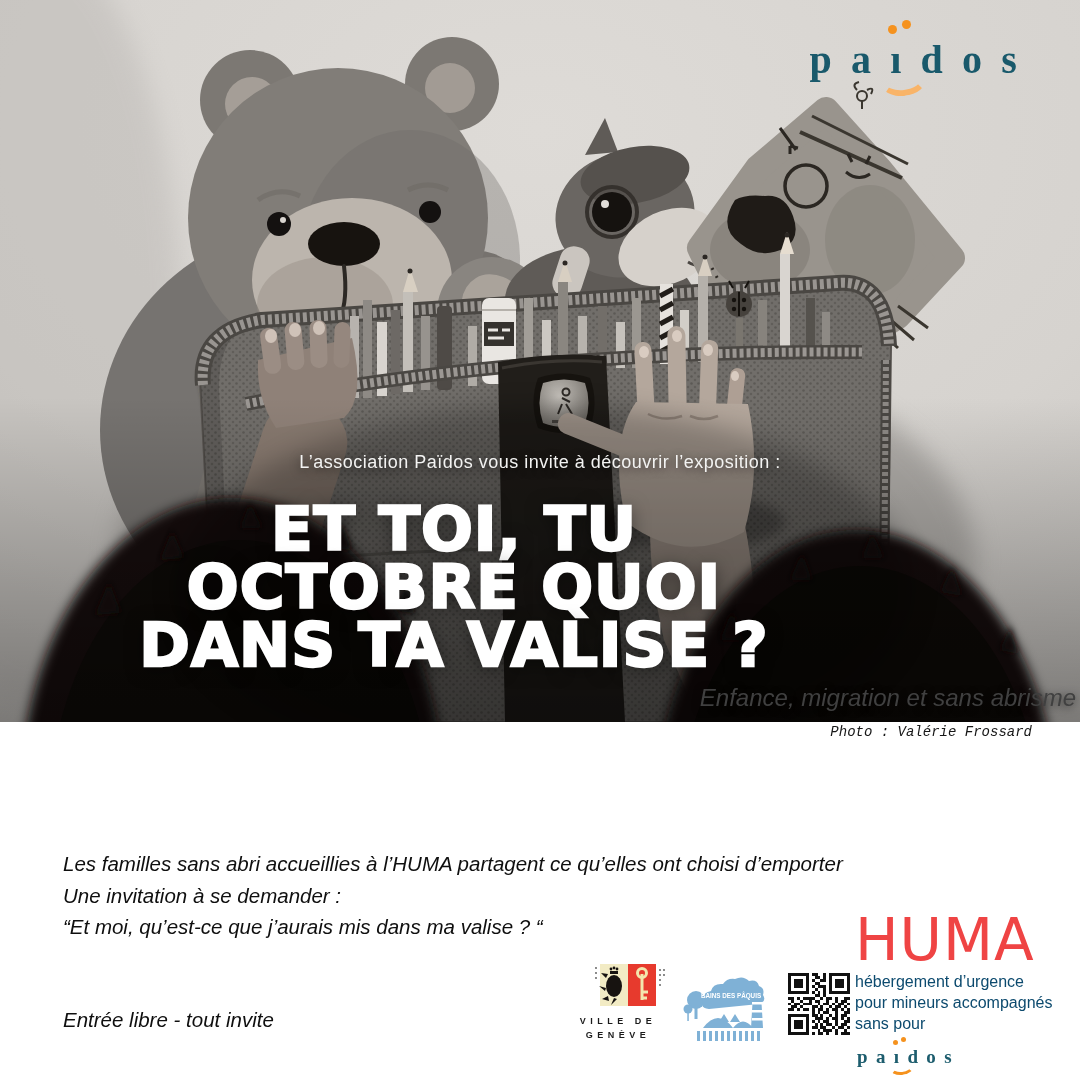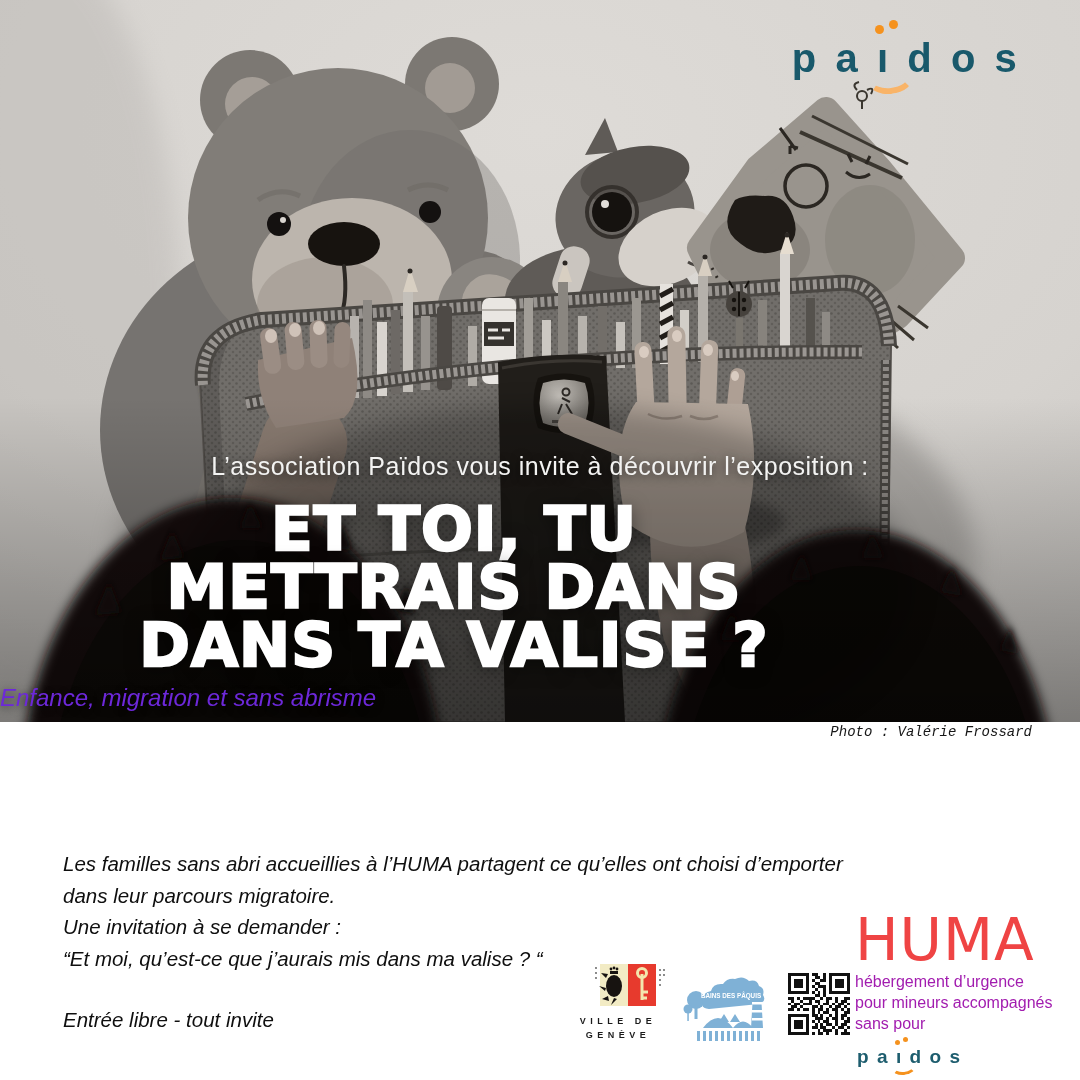--- a/index.html
+++ b/index.html
@@ -2,29 +2,29 @@
 <html><head>
 <meta charset="utf-8">
 <style>
   html,body{margin:0;padding:0;background:#ffffff;}
   .poster{position:relative;width:1080px;height:1080px;overflow:hidden;background:#ffffff;
           font-family:"Liberation Sans",sans-serif;}
   
   .photo{position:absolute;left:0;top:0;width:1080px;height:722px;overflow:hidden;background:#d6d3cf;}
   .photo svg.scene{position:absolute;left:0;top:0;}
   .invite{position:absolute;left:0;top:452px;width:1080px;text-align:center;color:#f3f3f2;
-          font-size:25px;letter-spacing:.5px;text-shadow:0 2px 10px rgba(0,0,0,.6);}
+          font-size:18px;letter-spacing:.5px;text-shadow:0 2px 10px rgba(0,0,0,.6);}
   .title{position:absolute;left:0;top:500px;width:908px;text-align:center;color:#ffffff;
          font-family:"DejaVu Sans","Liberation Sans",sans-serif;font-weight:700;font-size:61px;
          line-height:58px;letter-spacing:1px;-webkit-text-stroke:2.4px #ffffff;
          text-shadow:0 3px 18px rgba(0,0,0,.55);}
-  .subtitle{position:absolute;left:0;top:684px;width:1076px;text-align:left;color:#6d28d9;
+  .subtitle{position:absolute;left:0;top:684px;width:1076px;text-align:right;color:#404040;
          font-style:italic;font-size:24px;text-shadow:0 2px 8px rgba(0,0,0,.6);}
   
-  .wordmark{display:inline-flex;align-items:flex-start;color:#19596b;}
+  .wordmark{display:inline-flex;align-items:flex-start;color:#19596b;font-family:Liberation Serif, serif;}
   .wordmark .wm{letter-spacing:.48em;}
   .stem{position:relative;display:inline-block;}
   .wordmark-large{font-size:40px;font-weight:600;}
   .wordmark-large .dots{position:absolute;left:-2px;top:-11px;width:9px;height:9px;border-radius:50%;
      background:#f5921e;box-shadow:14px -5px 0 0 #f5921e;}
   .wordmark-large .smile{position:absolute;left:-10px;bottom:-13px;width:36px;height:20px;
      border:5px solid transparent;border-bottom:6px solid #f9b468;border-radius:50%;transform:rotate(-6deg);}
   .paidos-top{position:absolute;top:36px;right:44px;}
   .wordmark-small{font-size:19px;font-weight:700;color:#1d5d6e;}
   .wordmark-small .wm{letter-spacing:.44em;}
@@ -38,21 +38,21 @@
             line-height:30px;letter-spacing:-.3px;-webkit-text-stroke:1.3px #141414;}
   .paragraph{position:absolute;left:63px;top:848px;font-style:italic;font-size:20.5px;line-height:31.5px;color:#0f0f0f;}
   .paragraph .lead{font-weight:700;}
   .entry{position:absolute;left:63px;top:1008px;font-style:italic;font-size:20.5px;color:#0f0f0f;}
   .geneva{position:absolute;left:556px;top:958px;}
   .bains{position:absolute;left:683px;top:976px;}
   .qr{position:absolute;left:788px;top:973px;}
   .huma{position:absolute;left:855px;top:912px;width:210px;}
   .huma-name{font-family:"DejaVu Sans","Liberation Sans",sans-serif;font-size:58px;line-height:56px;
              letter-spacing:1px;color:#ef4444;}
-  .huma-desc{margin-top:3px;font-size:16px;line-height:21px;color:#a21caf;}
+  .huma-desc{margin-top:3px;font-size:16px;line-height:21px;color:#0c4a6e;}
   .huma .wordmark-small{margin-top:12px;margin-left:2px;}
 </style>
 </head>
 <body>
 
 <div class="poster">
 
   <div class="photo">
     <svg class="scene" width="1080" height="722" viewBox="0 0 1080 722">
       <defs>
@@ -260,32 +260,31 @@
 
     <div class="wordmark wordmark-large paidos-top">
       <span class="wm">pa</span>
         <span class="wm stem"><span class="dots"></span><span>ı</span><span class="smile"></span></span>
         <span class="wm">dos</span>
     </div>
 
     <div class="invite">L’association Païdos vous invite à découvrir l’exposition :</div>
     <div class="title">
       <div>ET TOI, TU</div>
-      <div>METTRAIS DANS</div>
+      <div>OCTOBRE QUOI</div>
       <div>DANS TA VALISE ?</div>
     </div>
     <div class="subtitle">Enfance, migration et sans abrisme</div>
   </div>
 
   <div class="credit">Photo : Valérie Frossard</div>
 
 
   <div class="paragraph">
     <div>Les familles sans abri accueillies à l’HUMA partagent ce qu’elles ont choisi d’emporter</div>
-    <div>dans leur parcours migratoire.</div>
     <div>Une invitation à se demander :</div>
     <div>“Et moi, qu’est-ce que j’aurais mis dans ma valise ? “</div>
   </div>
 
   <div class="entry">Entrée libre - tout invite</div>
 
   <div class="geneva">
     <svg width="124" height="88" viewBox="0 0 124 88">
       <rect x="44" y="6" width="28" height="42" fill="#f2ebc4"></rect>
       <rect x="72" y="6" width="28" height="42" fill="#e73a2d"></rect>

